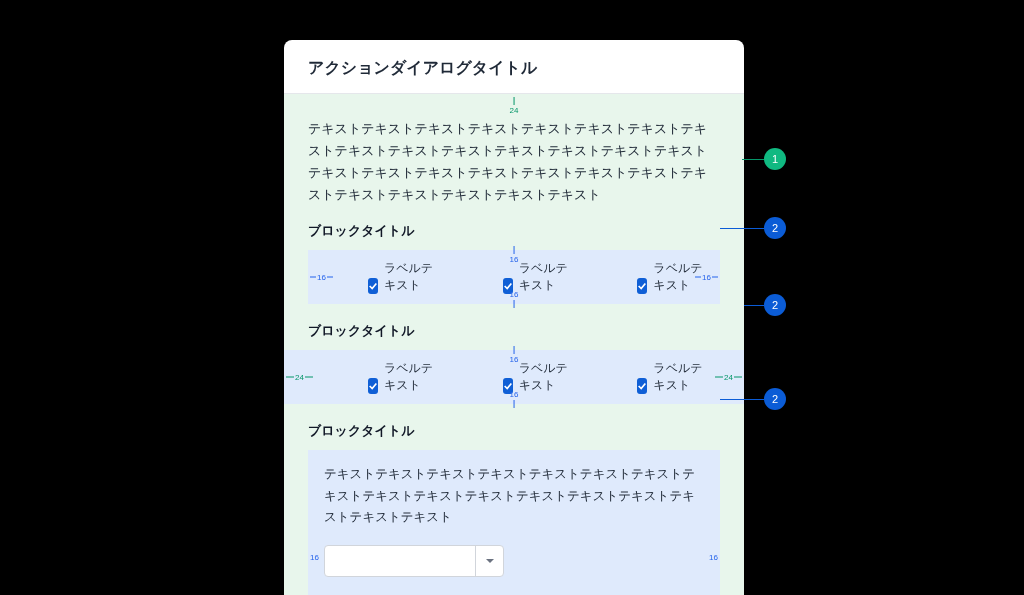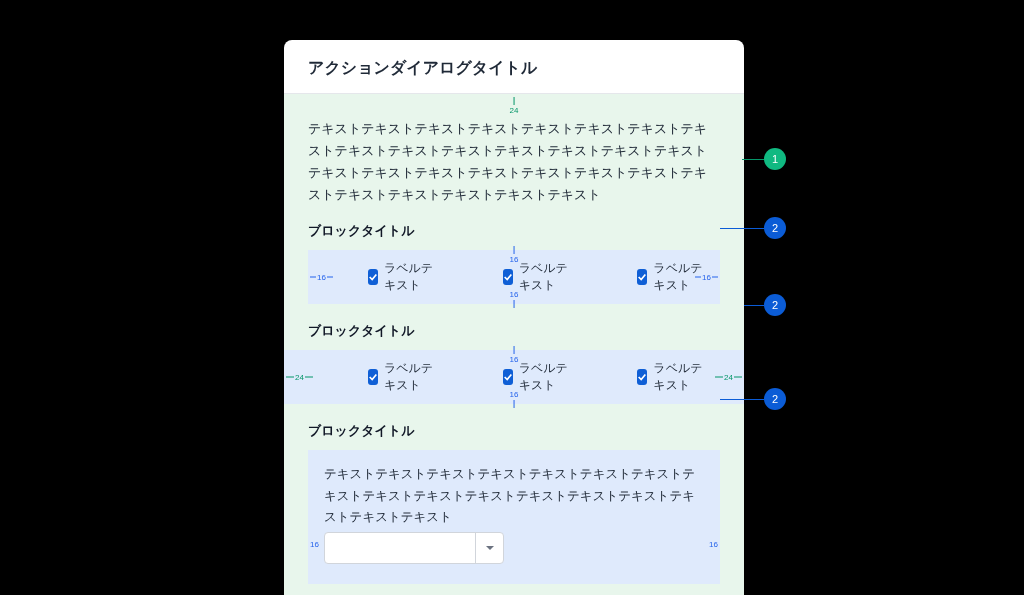--- a/index.html
+++ b/index.html
@@ -74,21 +74,21 @@
       align-items: center;
     }
     .check-row.wide {
       margin-left: -24px;
       margin-right: -24px;
       padding-left: 40px;
       padding-right: 40px;
     }
     .check-item {
       display: flex;
-      align-items: center;
+      align-items: flex-end;
       gap: 6px;
       font-size: 12px;
       color: #1f2937;
       margin-left: 44px;
     }
     .checkbox {
       width: 16px;
       height: 16px;
       background: #0f5fd6;
       border-radius: 3px;
@@ -103,21 +103,21 @@
     }
     .block3-box {
       position: relative;
       background: #dfeafc;
       padding: 14px 16px 20px;
     }
     .block3-text {
       font-size: 12.5px;
       color: #1f2937;
       line-height: 1.7;
-      margin-bottom: 4px;
+      margin-bottom: 17px;
     }
     .label-text {
       font-size: 12px;
       color: #1f2937;
       margin-bottom: 6px;
     }
     .select-box {
       display: flex;
       width: 180px;
       height: 32px;

